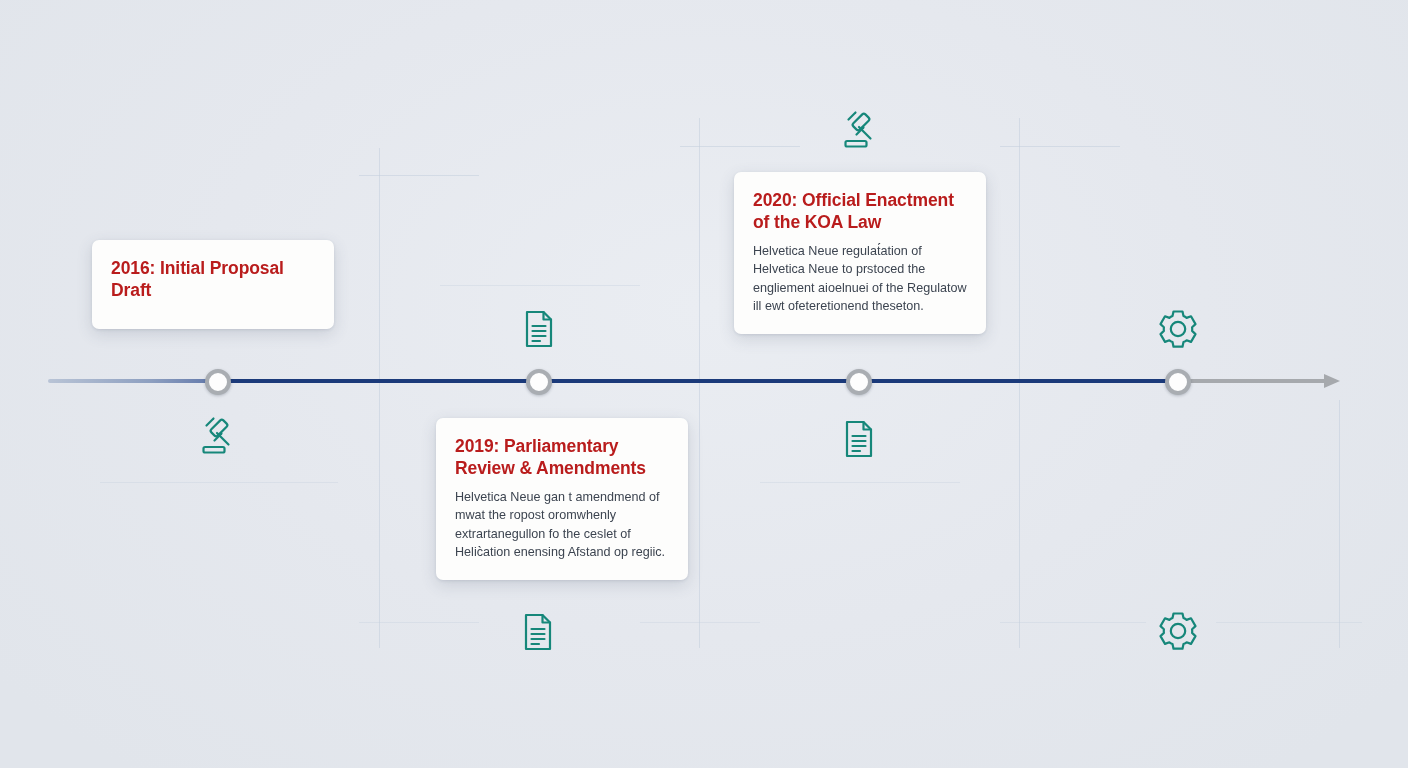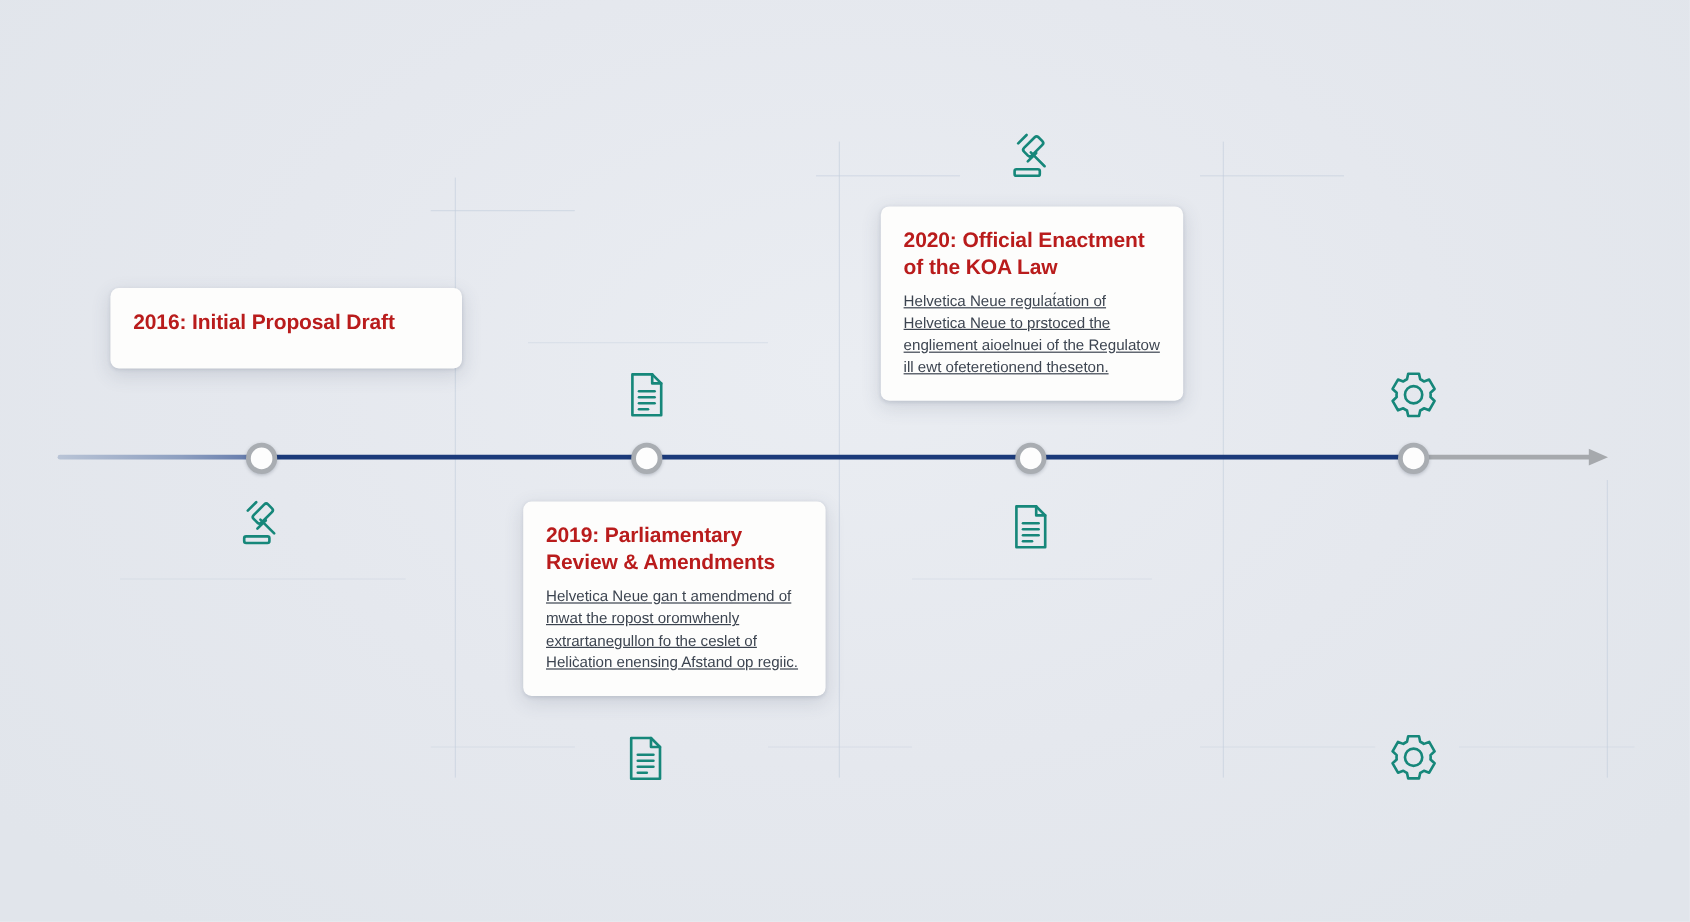--- a/index.html
+++ b/index.html
@@ -99,25 +99,24 @@
     font-weight: bold;
     line-height: 1.26;
     letter-spacing: -.1px;
     margin: 0 0 9px 0;
   }
   .card-body {
     color: #3c4450;
     font-size: 12.6px;
     line-height: 1.45;
     margin: 0;
-    text-decoration: underline;
-  }
-
-  
-  #card-2016 { left: 92px;  top: 240px;  width: 293px; }
+  }
+
+  
+  #card-2016 { left: 92px;  top: 240px;  width: 242px; }
   #card-2019 { left: 424px; top: 418px;  width: 252px; margin-left: 12px; }
   #card-2020 { left: 734px; top: 172px;  width: 252px; }
   #card-2021 { left: 1052px;top: 418px;  width: 252px; }
 
   
   .icon {
     position: absolute;
     width: 52px;
     height: 52px;
   }

